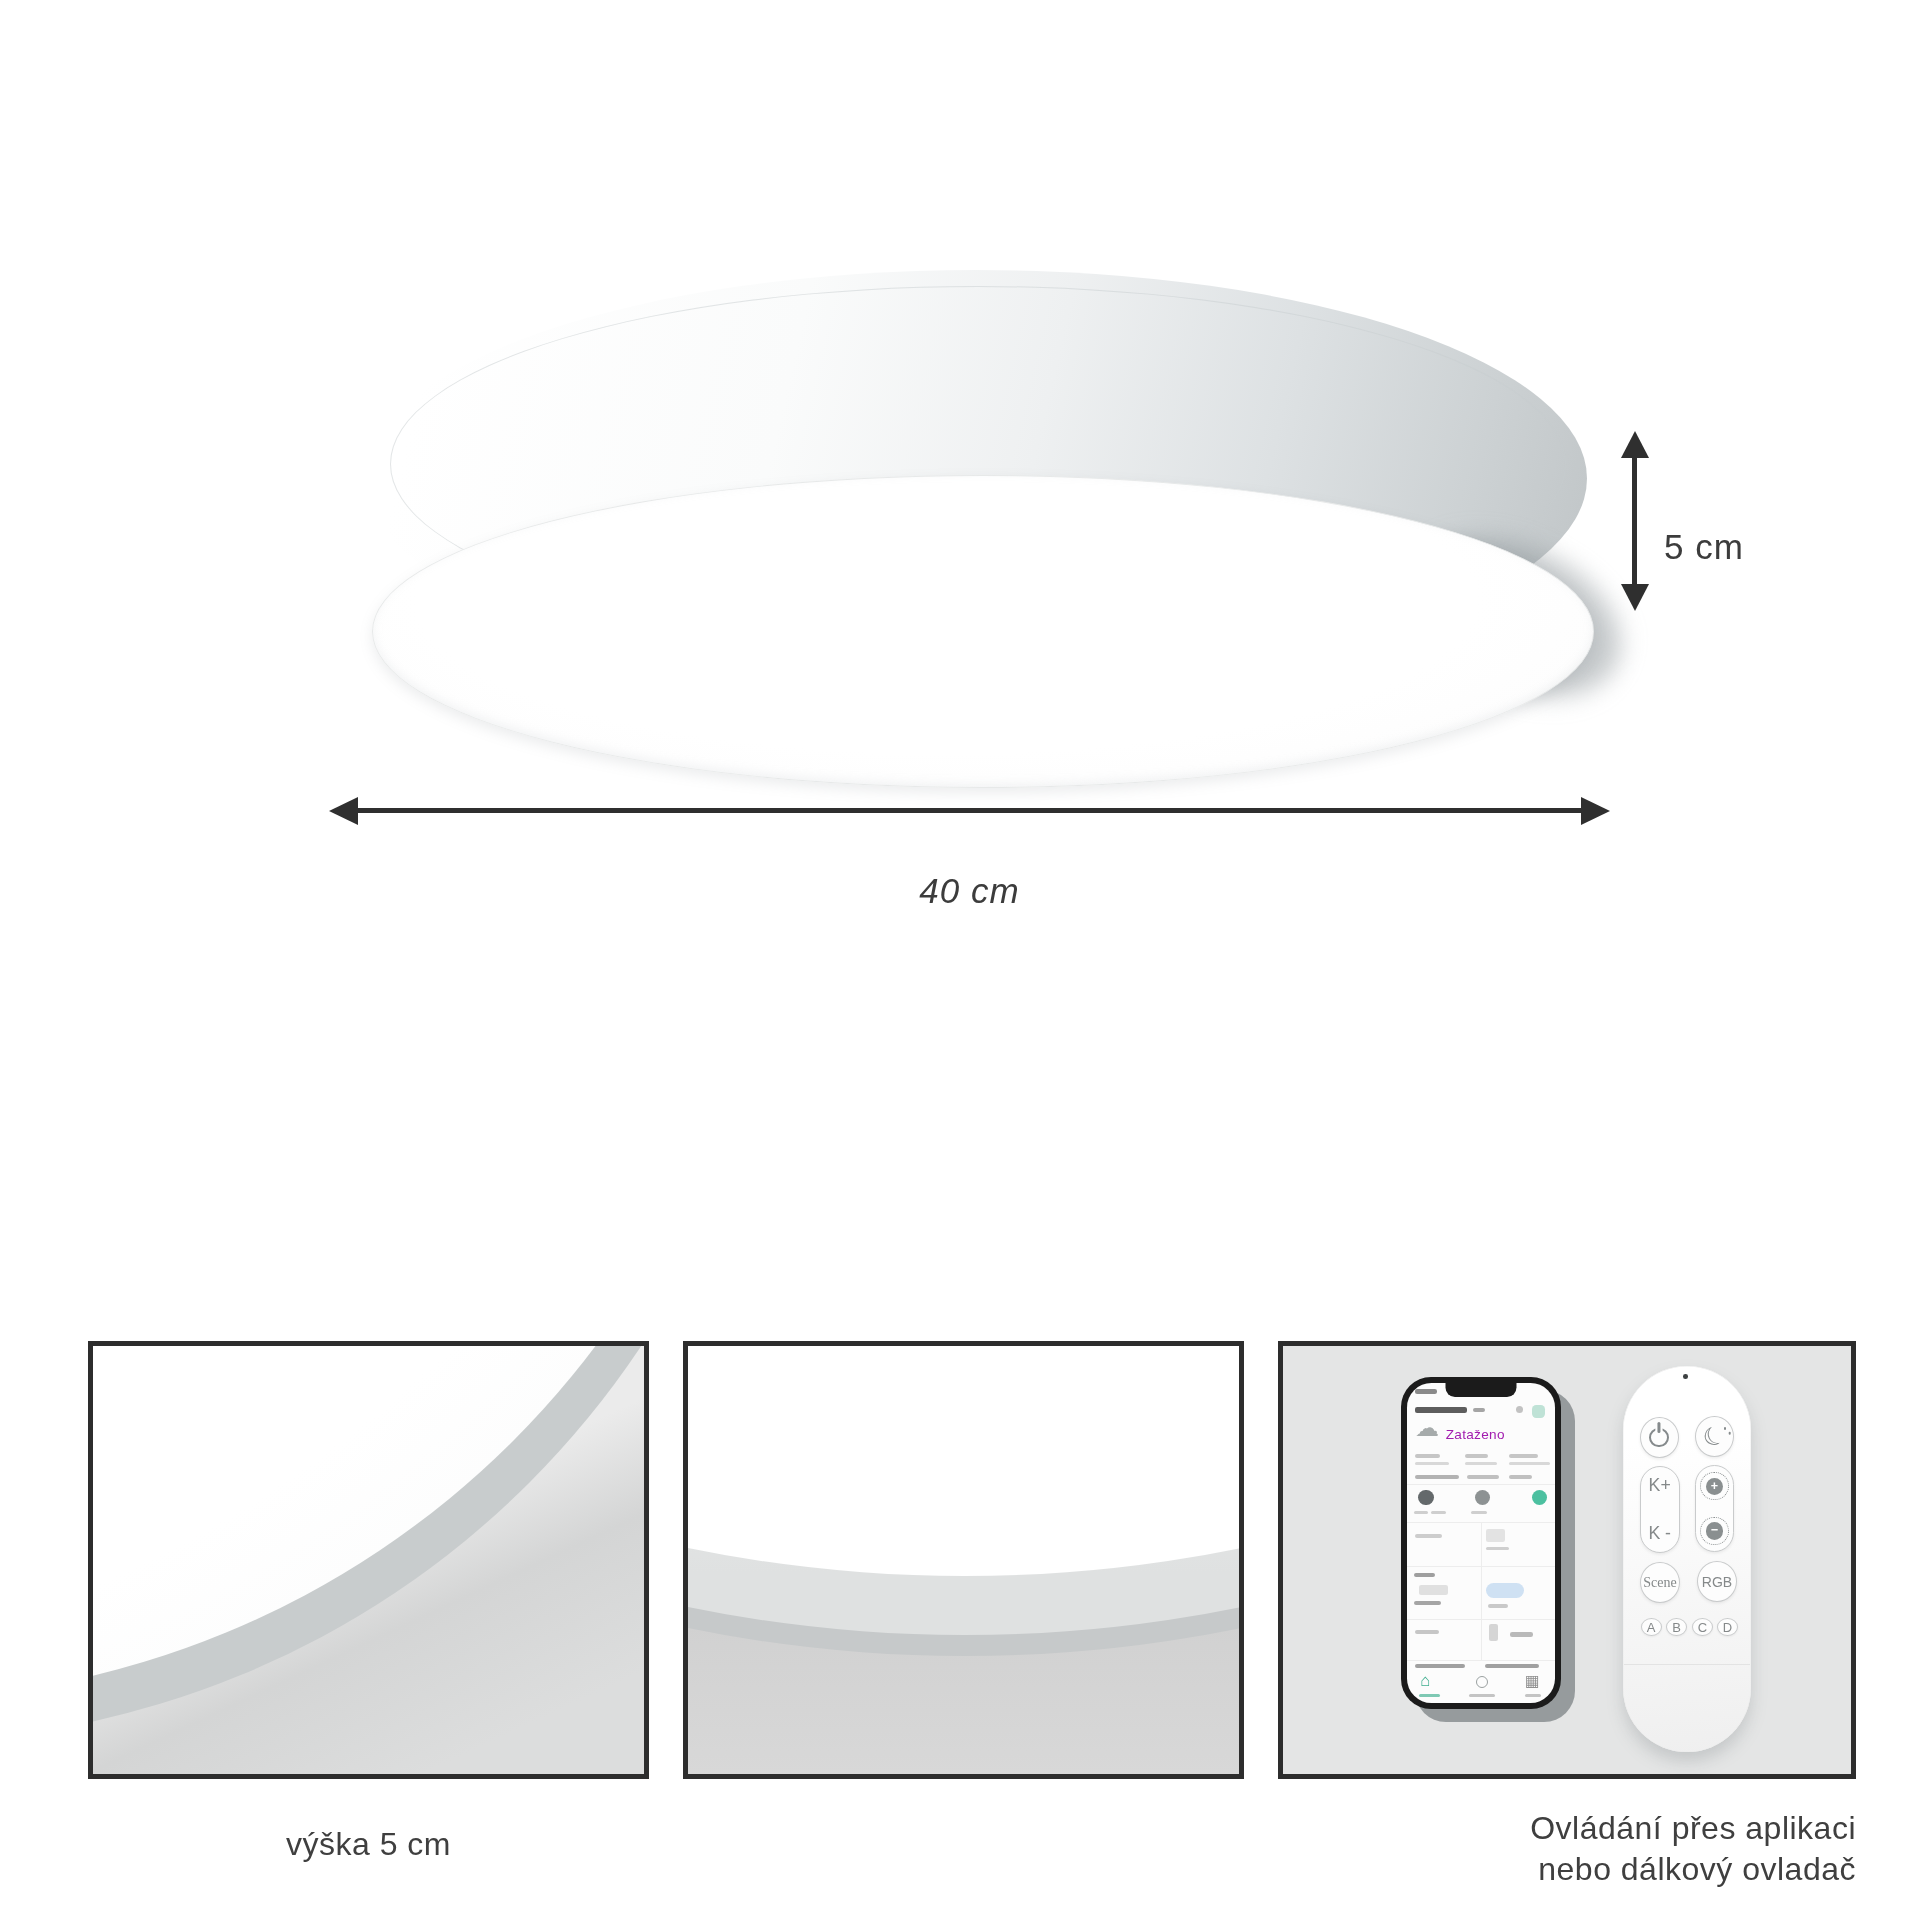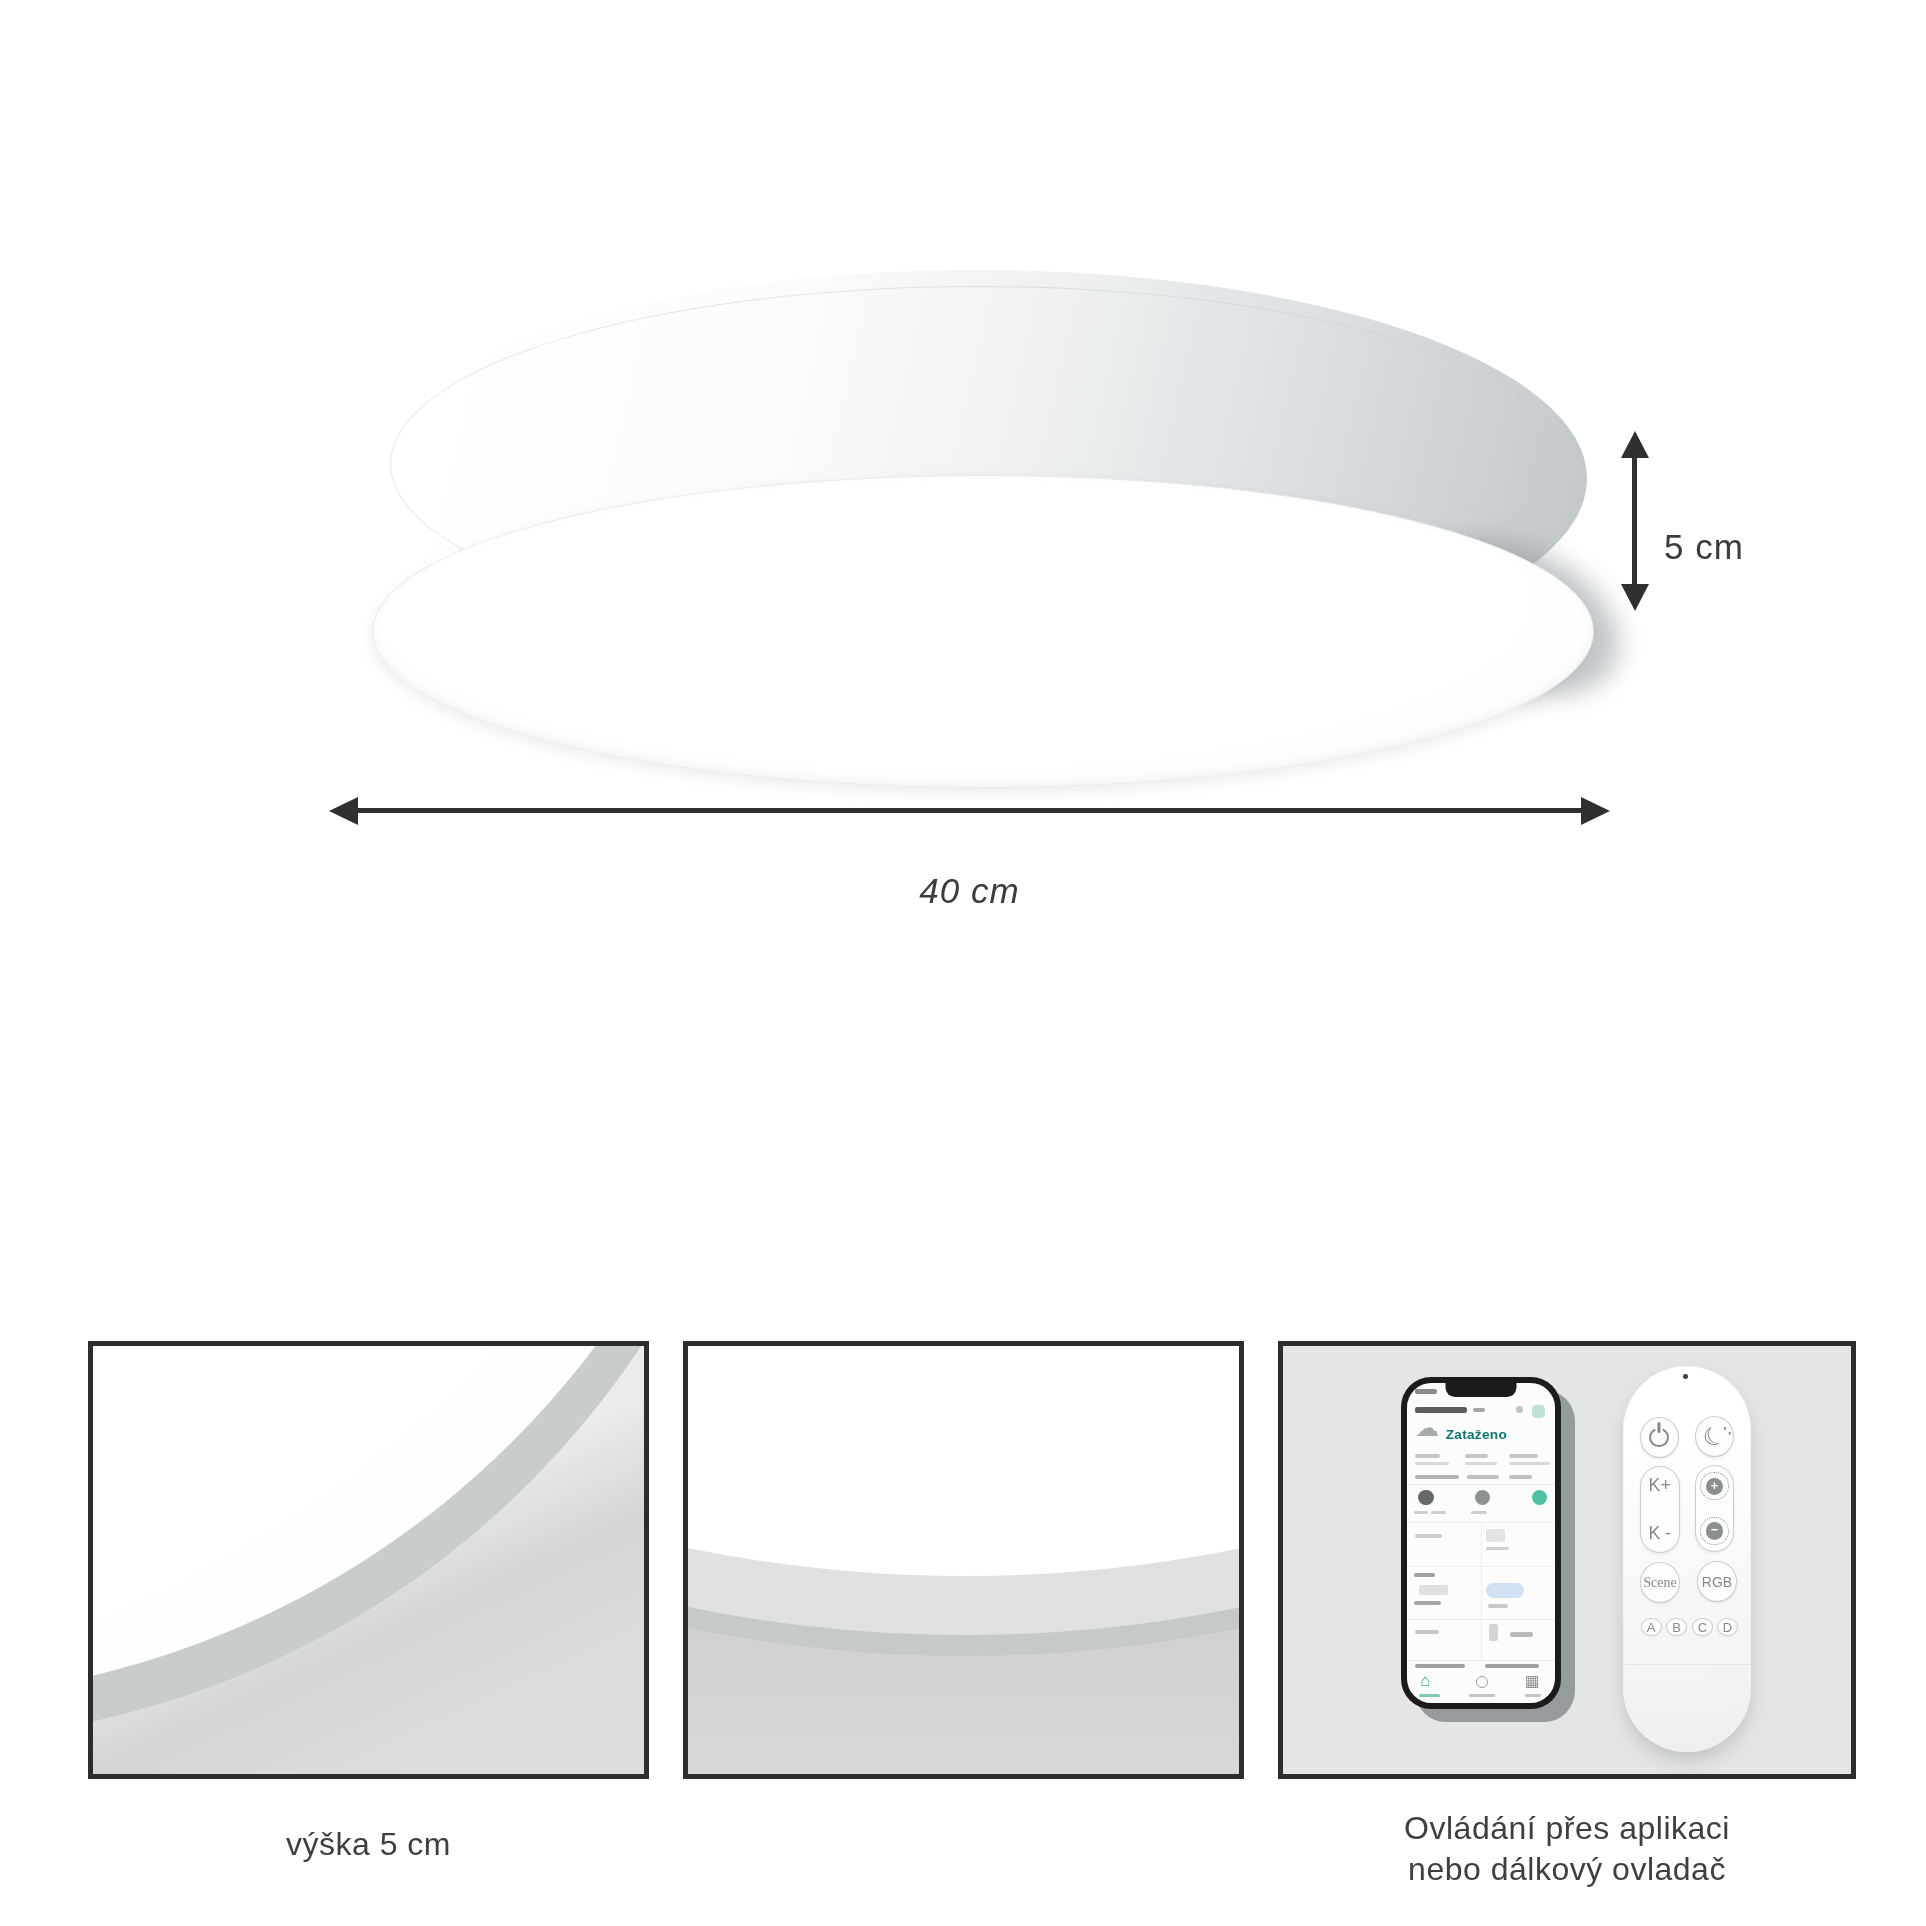--- a/index.html
+++ b/index.html
@@ -53,21 +53,21 @@
 
   
   .phone-shadow{position:absolute;left:132px;top:44px;width:160px;height:332px;border-radius:31px;background:#969b9d;}
   .phone{position:absolute;left:118px;top:31px;width:160px;height:332px;border-radius:30px;background:#1b1b1b;}
   .screen{position:absolute;left:5.7px;top:5.7px;right:5.7px;bottom:5.7px;border-radius:24.5px;background:#fcfcfc;overflow:hidden;}
   .notch{position:absolute;left:50%;transform:translateX(-50%);top:5.7px;width:71px;height:14.6px;
          background:#1b1b1b;border-radius:0 0 9.4px 9.4px;z-index:5;}
   .bar{position:absolute;background:#cccccc;border-radius:2.1px;}
   .dot{position:absolute;border-radius:50%;}
   .weather-glyph{position:absolute;left:8.3px;top:33px;font-size:24px;color:#a6abab;line-height:1;}
-  .weather-text{position:absolute;left:39px;top:44px;font-size:13.6px;font-weight:bold;color:#0f766e;letter-spacing:0.3px;}
+  .weather-text{position:absolute;left:39px;top:44px;font-size:13.6px;font-weight:normal;color:#a21caf;letter-spacing:0.3px;}
   .teal-chip{position:absolute;left:125px;top:22px;width:13.6px;height:13.6px;border-radius:4.2px;background:#bfe2d6;}
   .dev{position:absolute;width:15.6px;height:15.6px;border-radius:50%;}
   .vdiv{position:absolute;background:#ededed;}
   .bluepill{position:absolute;left:79px;top:200px;width:38px;height:15.6px;border-radius:7.8px;background:#cfe1f3;}
   .nav-home{position:absolute;left:13.6px;top:290px;font-size:16.7px;color:#3fae8f;line-height:1;}
   .navcirc{position:absolute;left:69px;top:293px;width:10.4px;height:10.4px;border:1.6px solid #9aa0a0;border-radius:50%;}
   .nav-grid{position:absolute;left:118px;top:290px;font-size:15.6px;color:#8f8f8f;line-height:1;}
 
   
   .remote{position:absolute;left:340px;top:20px;width:128px;height:386px;border-radius:64px;
@@ -99,21 +99,21 @@
   .sun{position:relative;width:17.7px;height:17.7px;border-radius:50%;background:#8a8f90;
     display:flex;align-items:center;justify-content:center;}
   .sun::before{content:"";position:absolute;inset:-5.2px;border-radius:50%;border:1.6px dotted #8a8f90;}
   .sun i{font-style:normal;color:#ffffff;font-size:12.5px;font-weight:bold;line-height:1;}
   .seam{position:absolute;left:1px;top:298px;width:126px;height:1px;background:#e3e3e3;}
 
   
   .caption{position:absolute;color:#3f3f3f;font-size:32px;text-align:center;letter-spacing:0.5px;}
   .caption.c1{left:88px;width:561px;top:1826px;}
   .caption.c2{left:683px;width:561px;top:1826px;}
-  .caption.c3{left:1278px;width:578px;top:1808px;line-height:41px;}
+  .caption.c3{left:1278px;width:578px;top:1808px;line-height:41px;text-align:right;}
 </style>
 </head>
 <body>
 
 <div class="stage">
 
   <div class="hero">
     <div class="lamp-wall"></div>
     <div class="lamp-rim-line"></div>
     <div class="lamp-under-shadow"></div>

